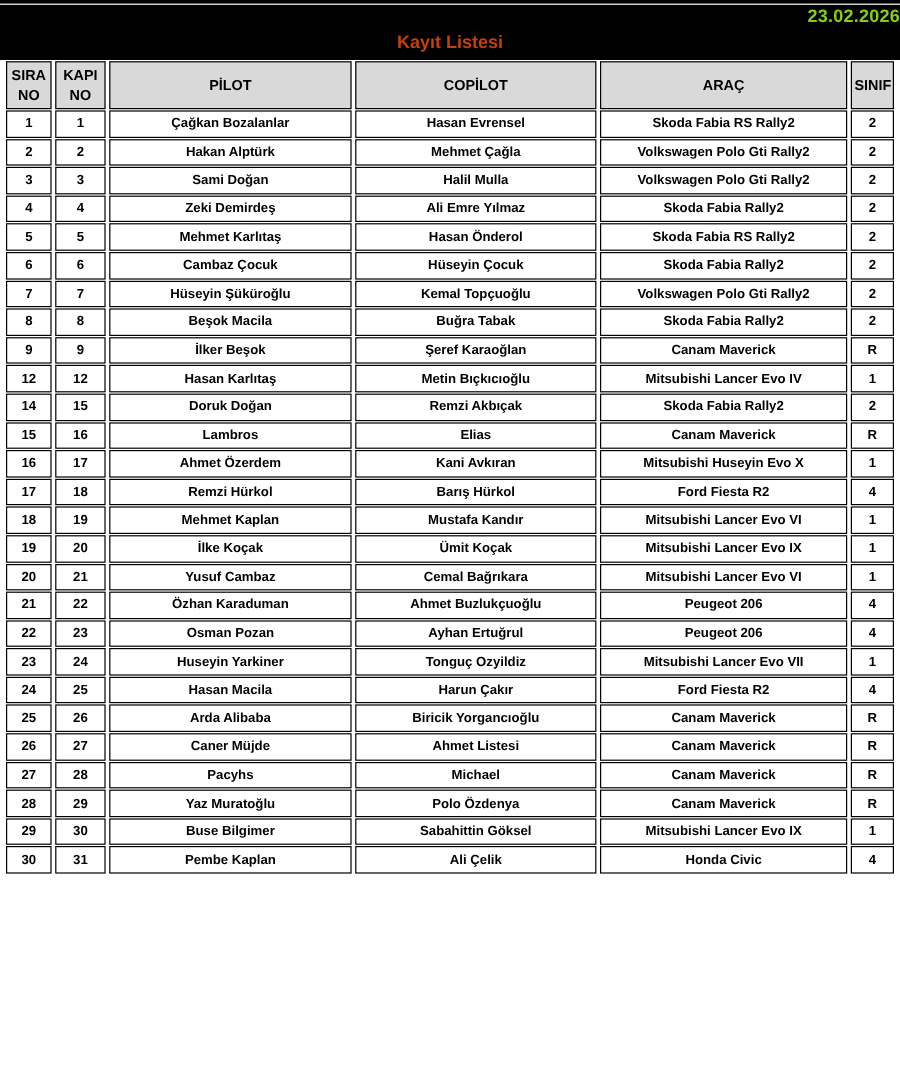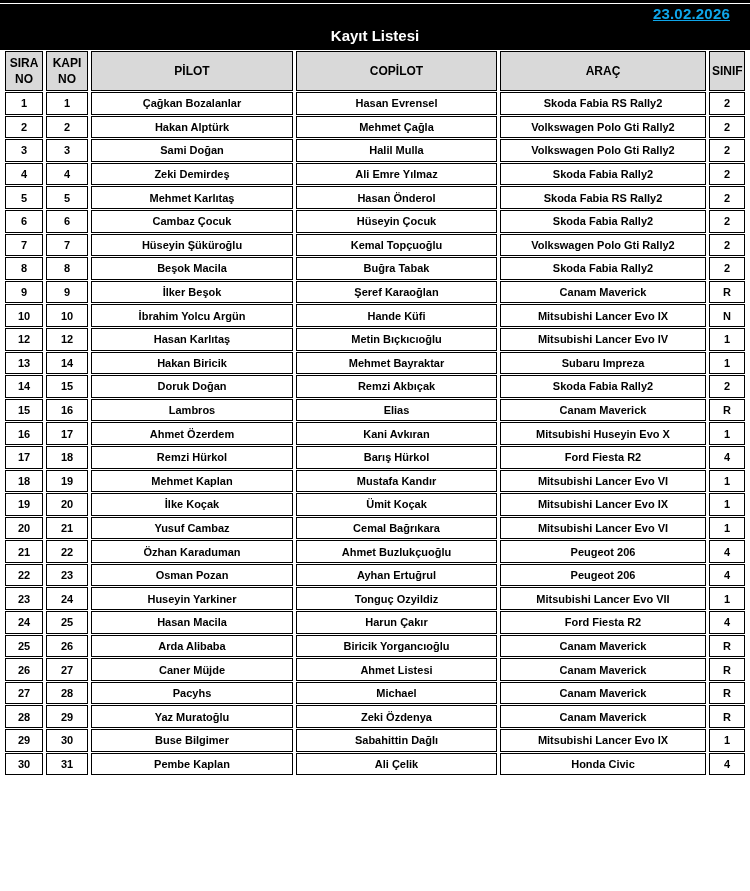--- a/index.html
+++ b/index.html
@@ -26,33 +26,32 @@
     position: absolute;
     top: 3px;
     left: 0;
     right: 0;
     height: 1px;
     background: #ffffff;
   }
   .banner-date {
     position: absolute;
     top: 5px;
-    right: 20px;
-    color: #0ea5e9;
+    right: 0;
+    color: #84cc16;
     font-size: 15px;
     letter-spacing: 0.2px;
-    text-decoration: underline;
   }
   .banner-title {
     position: absolute;
     top: 27px;
     left: 0;
     width: 100%;
     text-align: center;
-    color: #ffffff;
+    color: #c2410c;
     font-size: 15px;
   }
   table.reg {
     width: 746px;
     margin-left: 2px;
     table-layout: fixed;
     border-collapse: separate;
     border-spacing: 3px 1px;
   }
   table.reg th, table.reg td {
@@ -181,47 +180,31 @@
 
   <tr>
     <td>9</td>
     <td>9</td>
     <td>İlker Beşok</td>
     <td>Şeref Karaoğlan</td>
     <td>Canam Maverick</td>
     <td>R</td>
   </tr>
 
-  <tr>
-    <td>10</td>
-    <td>10</td>
-    <td>İbrahim Yolcu Argün</td>
-    <td>Hande Küfi</td>
-    <td>Mitsubishi Lancer Evo IX</td>
-    <td>N</td>
-  </tr>
 
 
   <tr>
     <td>12</td>
     <td>12</td>
     <td>Hasan Karlıtaş</td>
     <td>Metin Bıçkıcıoğlu</td>
     <td>Mitsubishi Lancer Evo IV</td>
     <td>1</td>
   </tr>
 
-  <tr>
-    <td>13</td>
-    <td>14</td>
-    <td>Hakan Biricik</td>
-    <td>Mehmet Bayraktar</td>
-    <td>Subaru Impreza</td>
-    <td>1</td>
-  </tr>
 
   <tr>
     <td>14</td>
     <td>15</td>
     <td>Doruk Doğan</td>
     <td>Remzi Akbıçak</td>
     <td>Skoda Fabia Rally2</td>
     <td>2</td>
   </tr>
 
@@ -339,30 +322,30 @@
     <td>Pacyhs</td>
     <td>Michael</td>
     <td>Canam Maverick</td>
     <td>R</td>
   </tr>
 
   <tr>
     <td>28</td>
     <td>29</td>
     <td>Yaz Muratoğlu</td>
-    <td>Zeki Özdenya</td>
+    <td>Polo Özdenya</td>
     <td>Canam Maverick</td>
     <td>R</td>
   </tr>
 
   <tr>
     <td>29</td>
     <td>30</td>
     <td>Buse Bilgimer</td>
-    <td>Sabahittin Dağlı</td>
+    <td>Sabahittin Göksel</td>
     <td>Mitsubishi Lancer Evo IX</td>
     <td>1</td>
   </tr>
 
   <tr>
     <td>30</td>
     <td>31</td>
     <td>Pembe Kaplan</td>
     <td>Ali Çelik</td>
     <td>Honda Civic</td>

